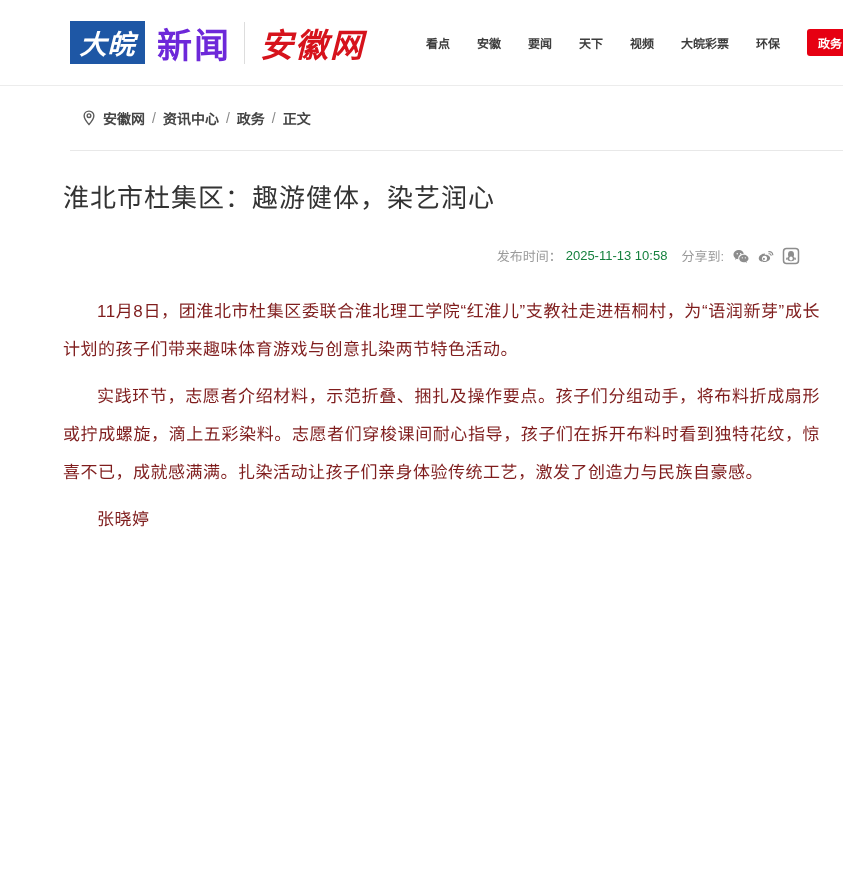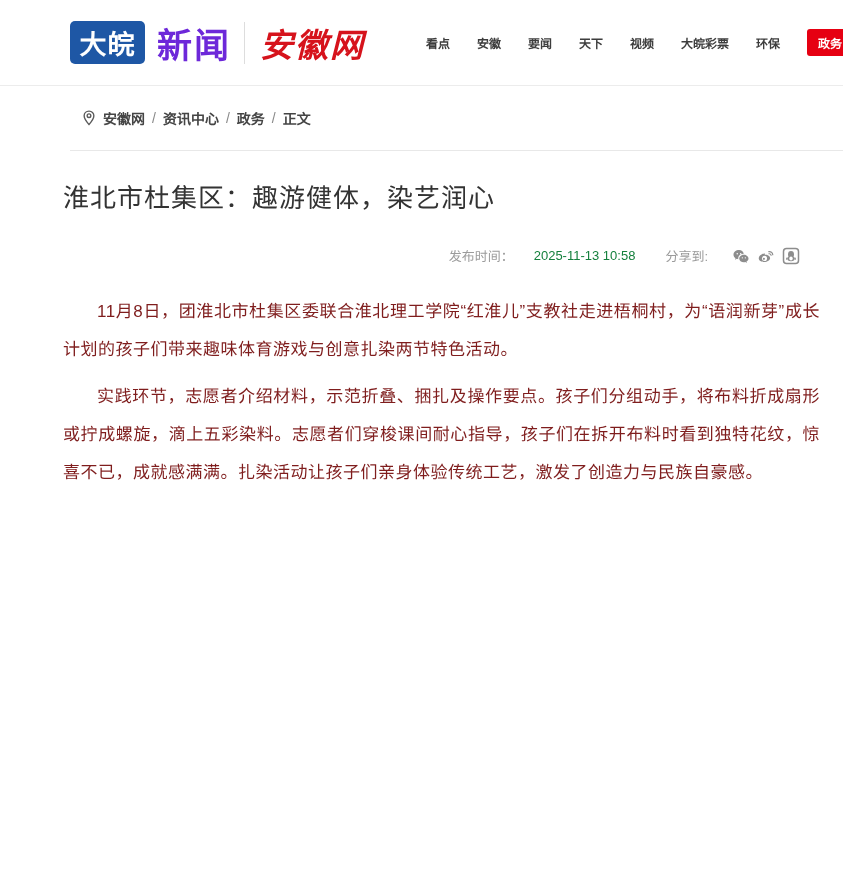--- a/index.html
+++ b/index.html
@@ -17,24 +17,25 @@
     display: flex;
     align-items: center;
     border-bottom: 1px solid #ececec;
     padding-left: 70px;
     overflow: hidden;
   }
   .logo-group { display: flex; align-items: center; flex: 0 0 auto; }
   .logo-badge {
     background: #1e57a5;
     color: #fff;
-    border-radius: 5px;
+    border-radius: 0;
     width: 75px; height: 43px;
     display: flex; align-items: center; justify-content: center;
     font-size: 27px; font-weight: 700;
+    font-style: italic;
     letter-spacing: 1px;
   }
   .logo-suffix {
     font-size: 35px; font-weight: 700; color: #6d28d9;
     margin-left: 12px; letter-spacing: 2px;
   }
   .logo-divider {
     width: 1px; height: 42px; background: #ddd;
     margin: 0 15px 0 13px;
   }
@@ -84,21 +85,21 @@
   .article-title {
     margin-top: 26px;
     font-size: 26px; font-weight: 400; color: #333;
     letter-spacing: 1px;
   }
   .article-meta {
     margin-top: 32px;
     padding-right: 20px;
     display: flex; align-items: center; justify-content: flex-end;
     font-size: 13px; color: #9b9b9b;
-    gap: 20px;
+    gap: 4px;
   }
   .meta-time { color: #15803d; margin-right: 10px; }
   .share-label { margin-right: 4px; }
   .share-icons { display: flex; align-items: center; gap: 7px; }
   .share-btn { width: 18px; height: 18px; display: inline-flex; cursor: pointer; }
   .share-btn svg { width: 18px; height: 18px; }
 
   .article-body { margin-top: 28px; }
   .article-body p {
     font-size: 17px;
@@ -186,14 +187,15 @@
           <ellipse cx="12" cy="15.3" rx="2.3" ry="2.6" fill="#fff"></ellipse>
           <path d="M6.5 13.5c-1 1.3-1.6 3-1 3.4.5.4 1.3-.5 1.8-1.3zM17.5 13.5c1 1.3 1.6 3 1 3.4-.5.4-1.3-.5-1.8-1.3z" fill="#8d8d8d"></path>
         </svg>
       </span>
     </span>
   </div>
 
   <div class="article-body">
     <p>11月8日，团淮北市杜集区委联合淮北理工学院“红淮儿”支教社走进梧桐村，为“语润新芽”成长计划的孩子们带来趣味体育游戏与创意扎染两节特色活动。</p>
     <p>实践环节，志愿者介绍材料，示范折叠、捆扎及操作要点。孩子们分组动手，将布料折成扇形或拧成螺旋，滴上五彩染料。志愿者们穿梭课间耐心指导，孩子们在拆开布料时看到独特花纹，惊喜不已，成就感满满。扎染活动让孩子们亲身体验传统工艺，激发了创造力与民族自豪感。</p>
+    <p class="author-line">张晓婷</p>
   </div>
 </main>
 
 </body></html>

